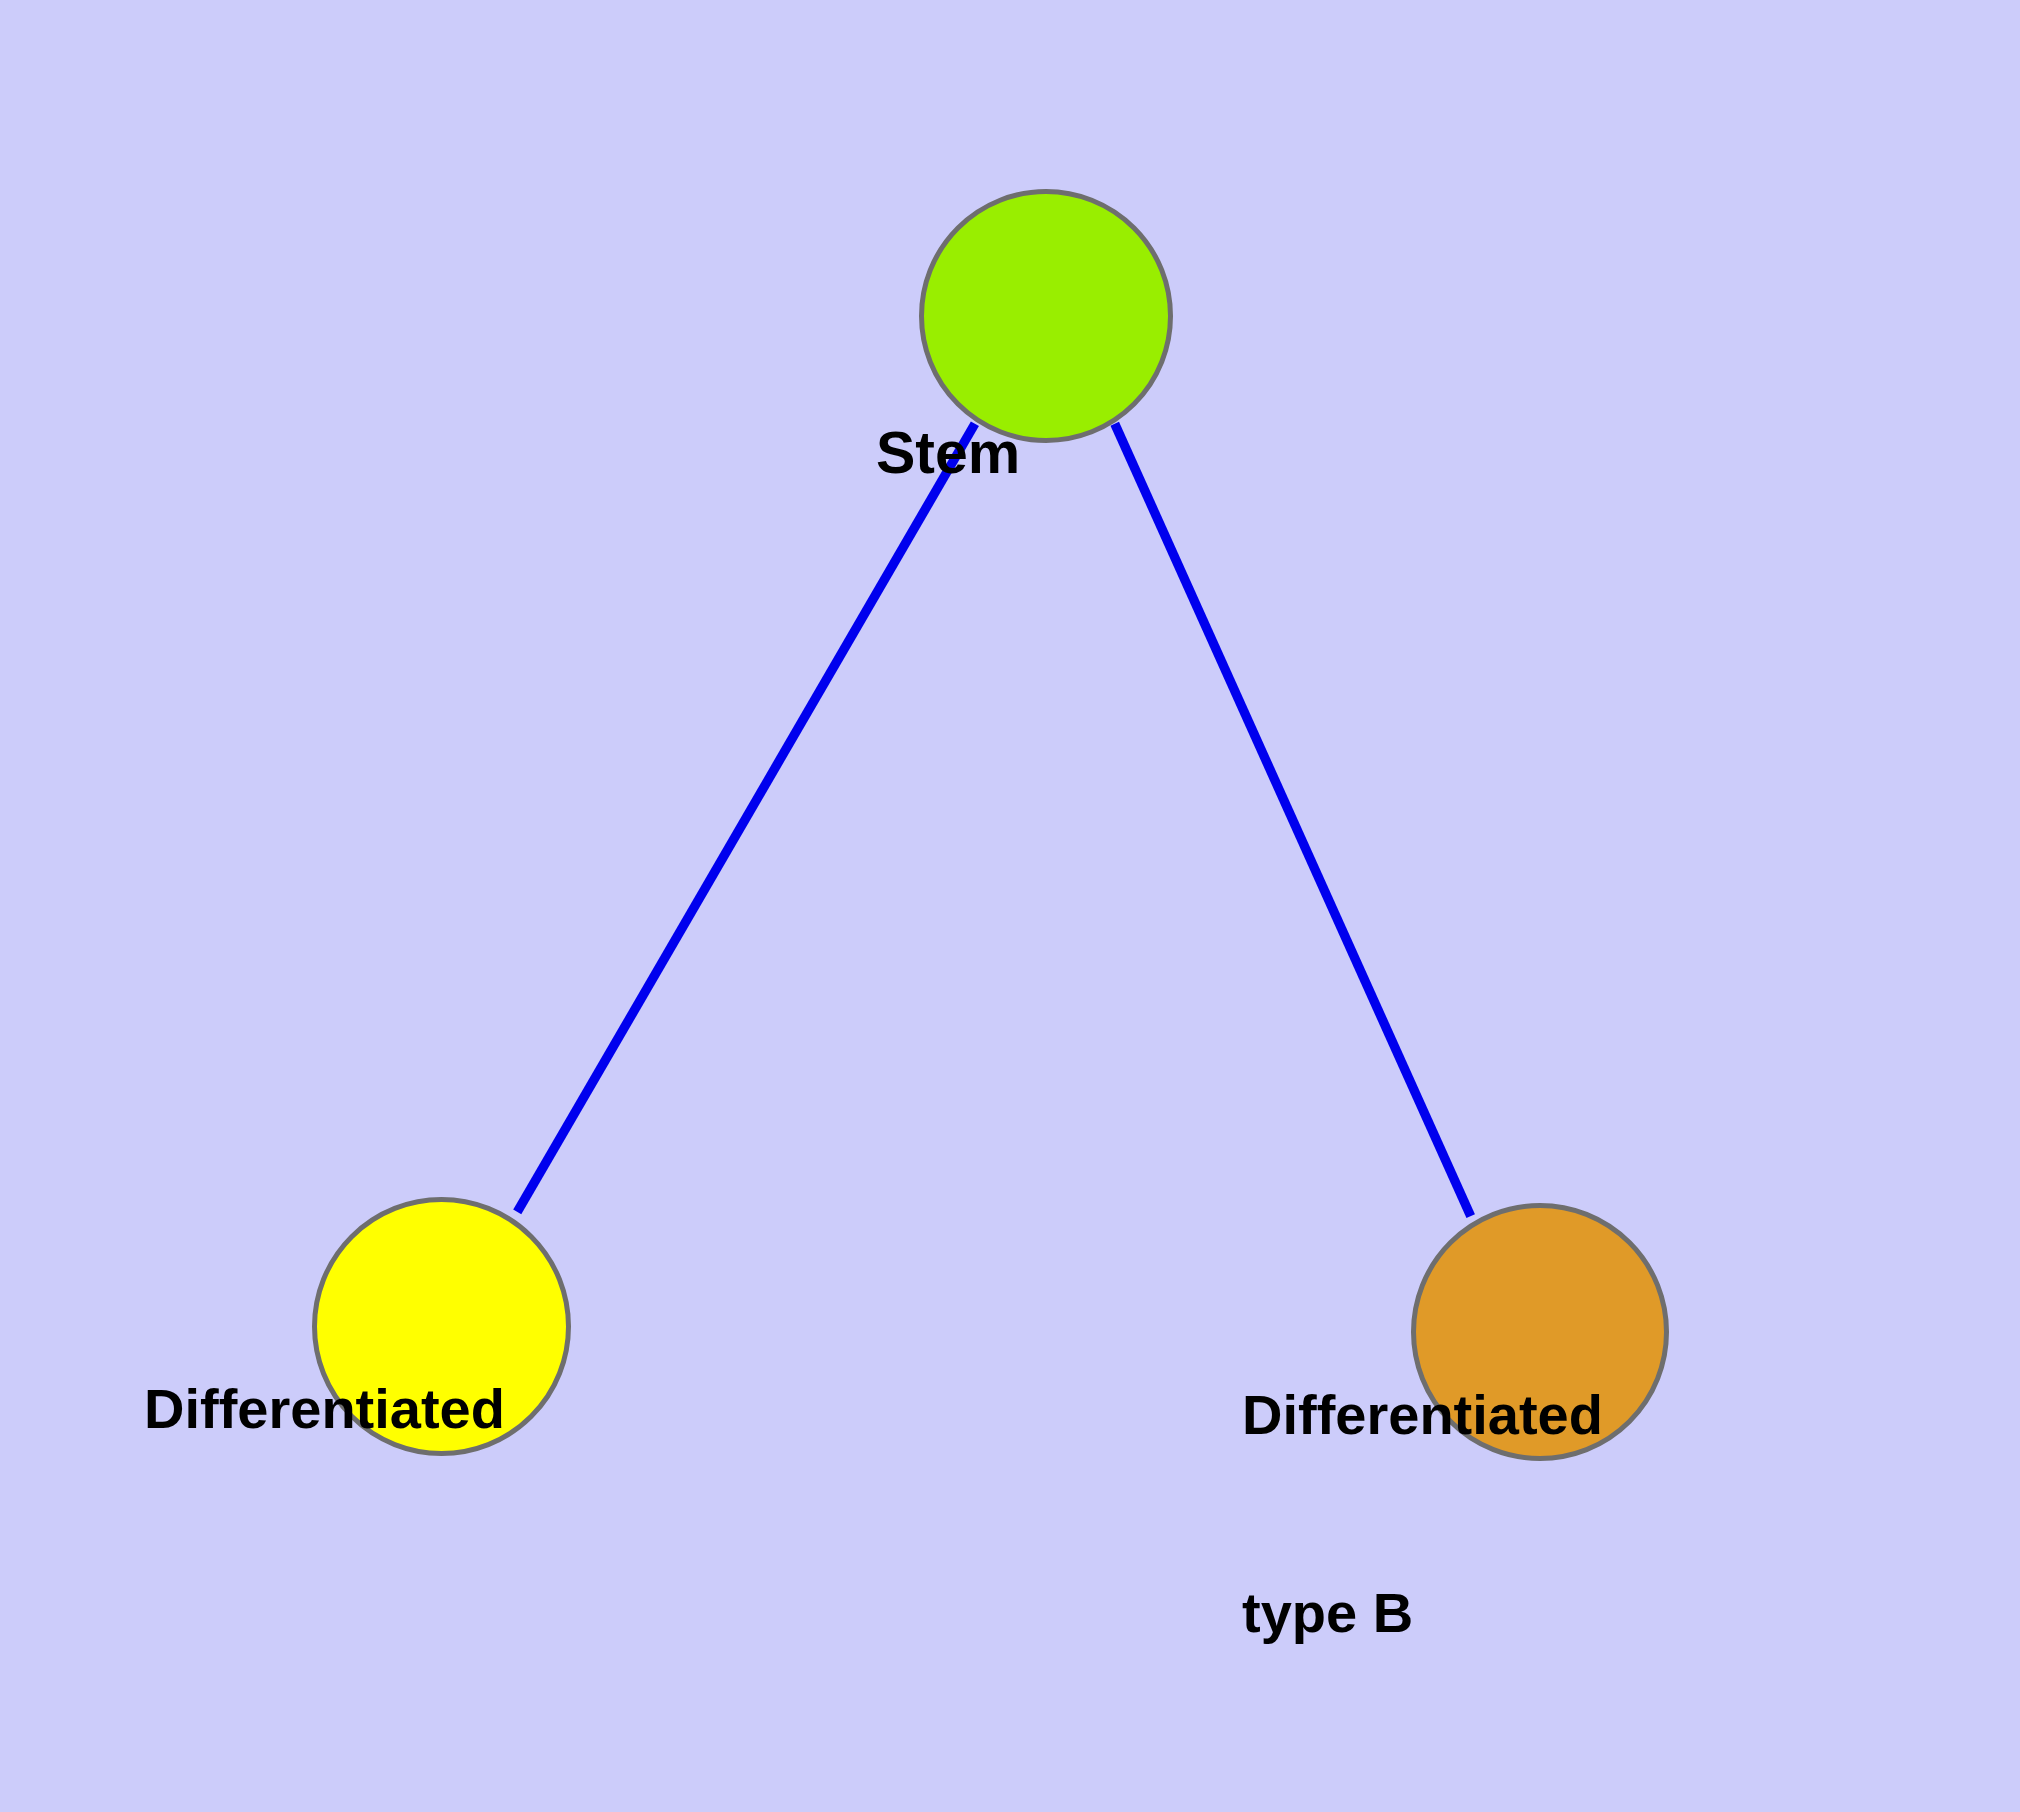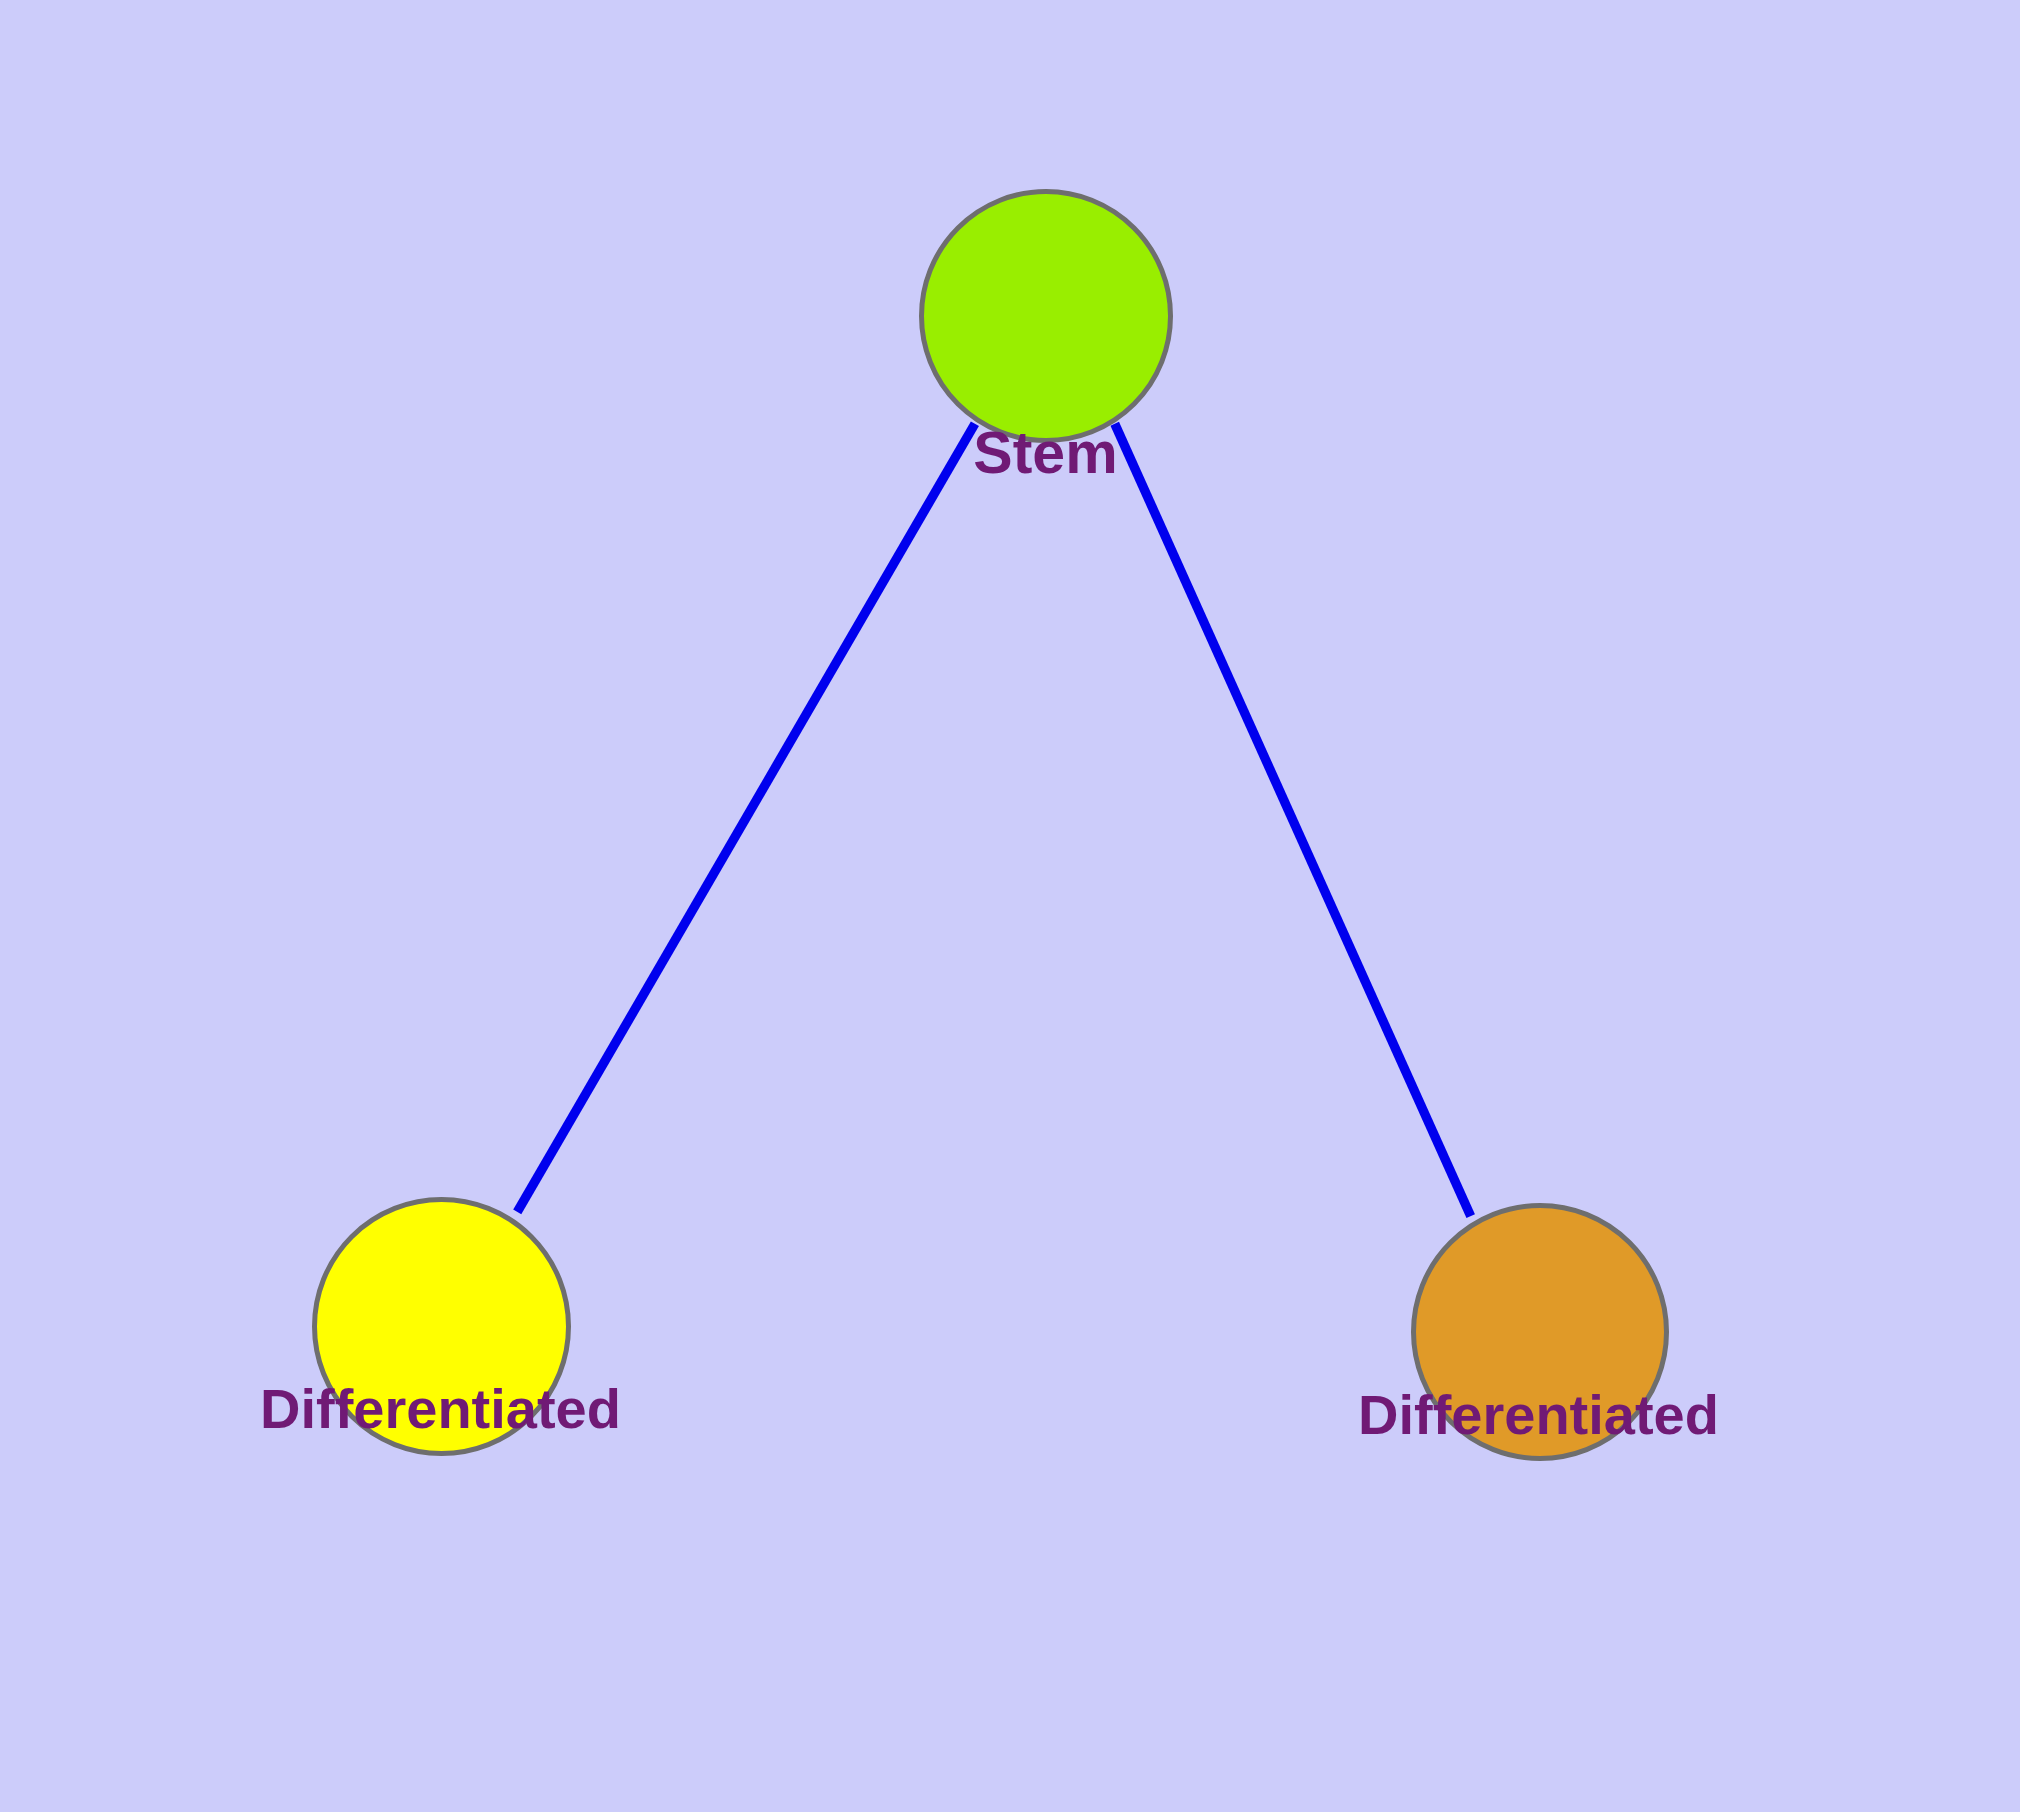--- a/index.html
+++ b/index.html
@@ -53,24 +53,24 @@
   #node-diff-b {
     left: 1411px;
     top: 1203px;
     width: 258px;
     height: 258px;
     background: #e09a28;
   }
   .node-label {
     position: absolute;
     z-index: 3;
-    color: #701a75;
+    color: #000000;
     font-family: "Liberation Sans", sans-serif;
     font-weight: bold;
-    text-align: center;
+    text-align: left;
     white-space: pre;
     line-height: 1.18;
     pointer-events: none;
   }
   #label-stem {
     left: 876px;
     top: 280px;
     width: 339px;
     font-size: 59px;
   }
@@ -107,16 +107,17 @@
   <div class="node-label" id="label-stem">
     <span class="label-line">Stem</span>
   </div>
 
   <div class="node-label" id="label-diff-a">
     <span class="label-line">Differentiated</span>
   </div>
 
   <div class="node-label" id="label-diff-b">
     <span class="label-line">Differentiated</span>
+    <span class="label-line">type B</span>
   </div>
 
 </div>
 
 
 </body></html>

